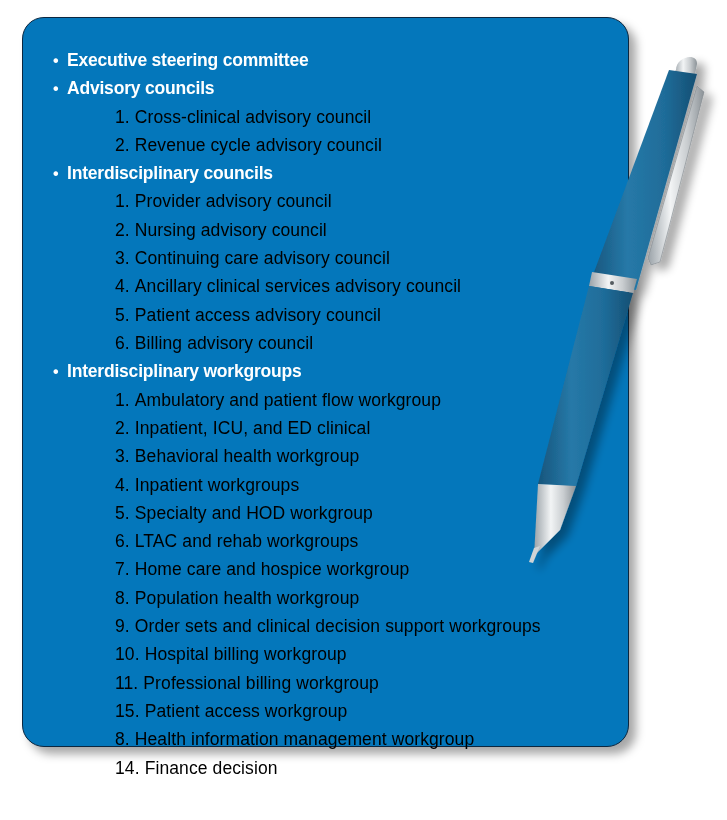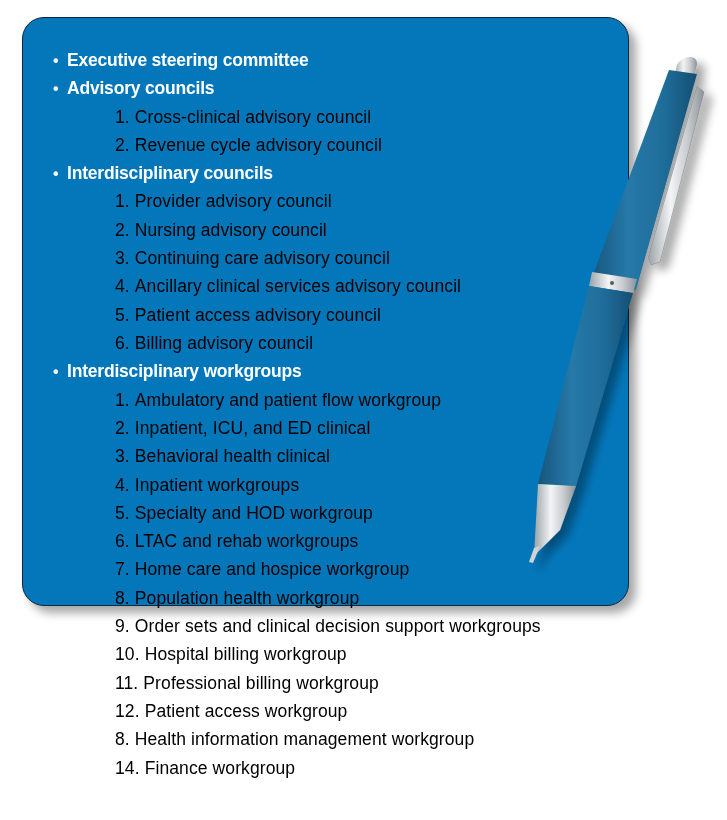--- a/index.html
+++ b/index.html
@@ -12,21 +12,21 @@
     height: 820px;
     position: relative;
     overflow: hidden;
     font-family: "Liberation Sans", "DejaVu Sans", sans-serif;
   }
   .card {
     position: absolute;
     left: 22px;
     top: 17px;
     width: 607px;
-    height: 589px;
+    height: 730px;
     background: #0477bb;
     border: 1.5px solid #0b2740;
     border-radius: 22px;
     box-shadow: 7px 7px 10px rgba(0,0,0,0.35);
     box-sizing: border-box;
   }
   .list {
     position: absolute;
     left: 0;
     top: 0;
@@ -117,21 +117,21 @@
     <div class="row heading" style="top:339px">
       <span class="bullet">•</span><span>Interdisciplinary workgroups</span>
     </div>
     <div class="row sub" style="top:368px">
       <span class="num">1.</span><span>Ambulatory and patient flow workgroup</span>
     </div>
     <div class="row sub" style="top:396px">
       <span class="num">2.</span><span>Inpatient, ICU, and ED clinical</span>
     </div>
     <div class="row sub" style="top:424px">
-      <span class="num">3.</span><span>Behavioral health clinical</span>
+      <span class="num">3.</span><span>Behavioral health workgroup</span>
     </div>
     <div class="row sub" style="top:453px">
       <span class="num">4.</span><span>Inpatient workgroups</span>
     </div>
     <div class="row sub" style="top:481px">
       <span class="num">5.</span><span>Specialty and HOD workgroup</span>
     </div>
     <div class="row sub" style="top:509px">
       <span class="num">6.</span><span>LTAC and rehab workgroups</span>
     </div>
@@ -144,27 +144,27 @@
     <div class="row sub" style="top:594px">
       <span class="num">9.</span><span>Order sets and clinical decision support workgroups</span>
     </div>
     <div class="row sub" style="top:622px">
       <span class="num">10.</span><span>Hospital billing workgroup</span>
     </div>
     <div class="row sub" style="top:651px">
       <span class="num">11.</span><span>Professional billing workgroup</span>
     </div>
     <div class="row sub" style="top:679px">
-      <span class="num">12.</span><span>Patient access workgroup</span>
+      <span class="num">15.</span><span>Patient access workgroup</span>
     </div>
     <div class="row sub" style="top:707px">
       <span class="num">8.</span><span>Health information management workgroup</span>
     </div>
     <div class="row sub" style="top:736px">
-      <span class="num">14.</span><span>Finance workgroup</span>
+      <span class="num">14.</span><span>Finance decision</span>
     </div>
 
   </div>
 </div>
 
 <svg class="pen" viewBox="0 0 727 820" xmlns="http://www.w3.org/2000/svg">
   <defs>
     <linearGradient id="bodyGrad" x1="0" y1="0" x2="1" y2="0">
       <stop offset="0" stop-color="#17557c"></stop>
       <stop offset="0.35" stop-color="#2679a8"></stop>

